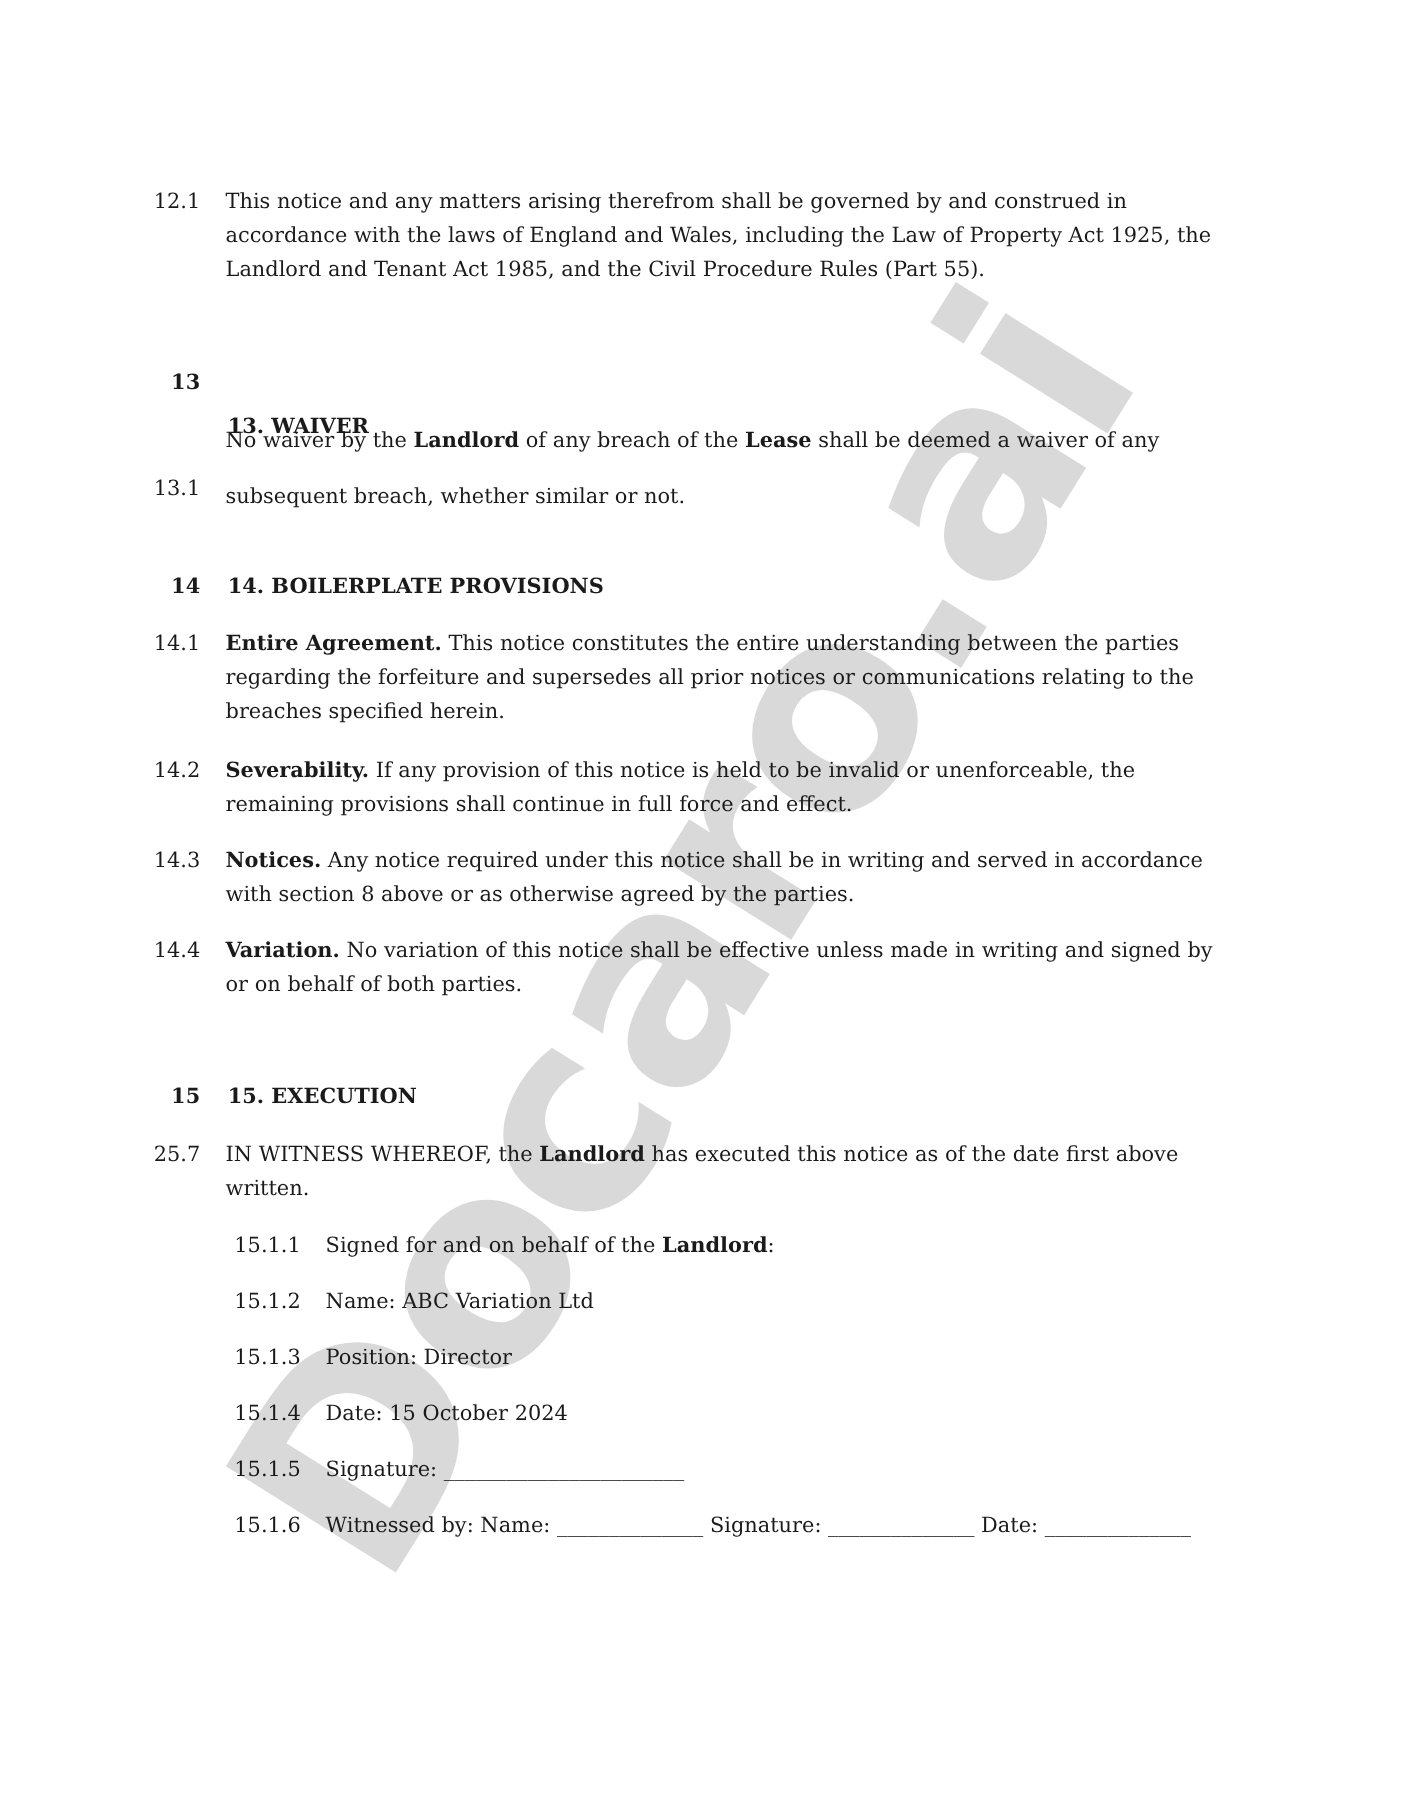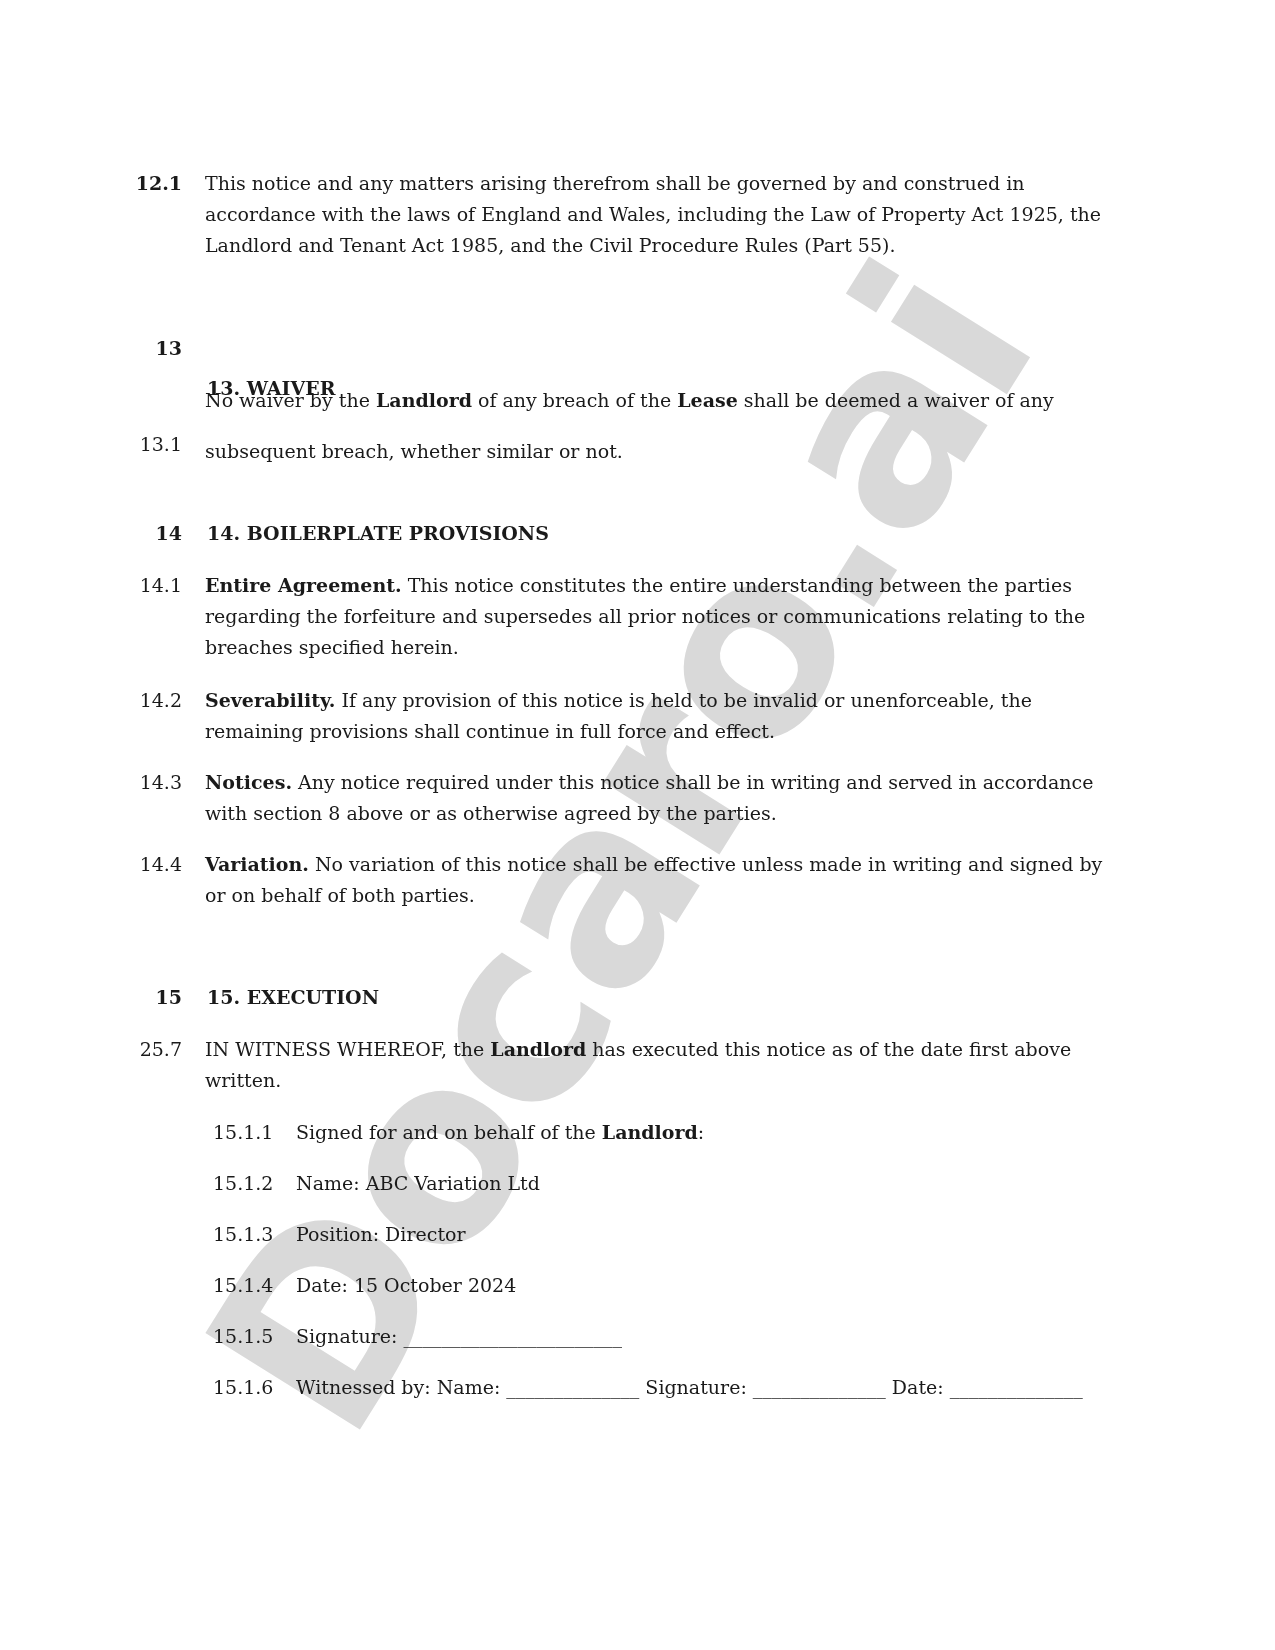--- a/index.html
+++ b/index.html
@@ -23,21 +23,21 @@
 <body>
 
 <div class="watermark">
   <span>Docaro.ai</span>
 </div>
 
 <div class="content">
 
   <div>
     <div class="row" style="top:168px;left:0;">
-      <span class="num" style="left:120px;width:62px;font-weight:bold;">12.1</span>
+      <span class="num" style="left:120px;width:62px;">12.1</span>
     </div>
     <div class="row" style="top:168px;left:205px;">This notice and any matters arising therefrom shall be governed by and construed in</div>
     <div class="row" style="top:199px;left:205px;">accordance with the laws of England and Wales, including the Law of Property Act 1925, the</div>
     <div class="row" style="top:230px;left:205px;">Landlord and Tenant Act 1985, and the Civil Procedure Rules (Part 55).</div>
   </div>
 
   <div class="row heading" style="top:333px;left:0;width:1275px;">
     <span class="num" style="left:120px;width:62px;">13</span>
     <span class="txt" style="left:207px;margin-top:40px;">13. WAIVER</span>
   </div>

